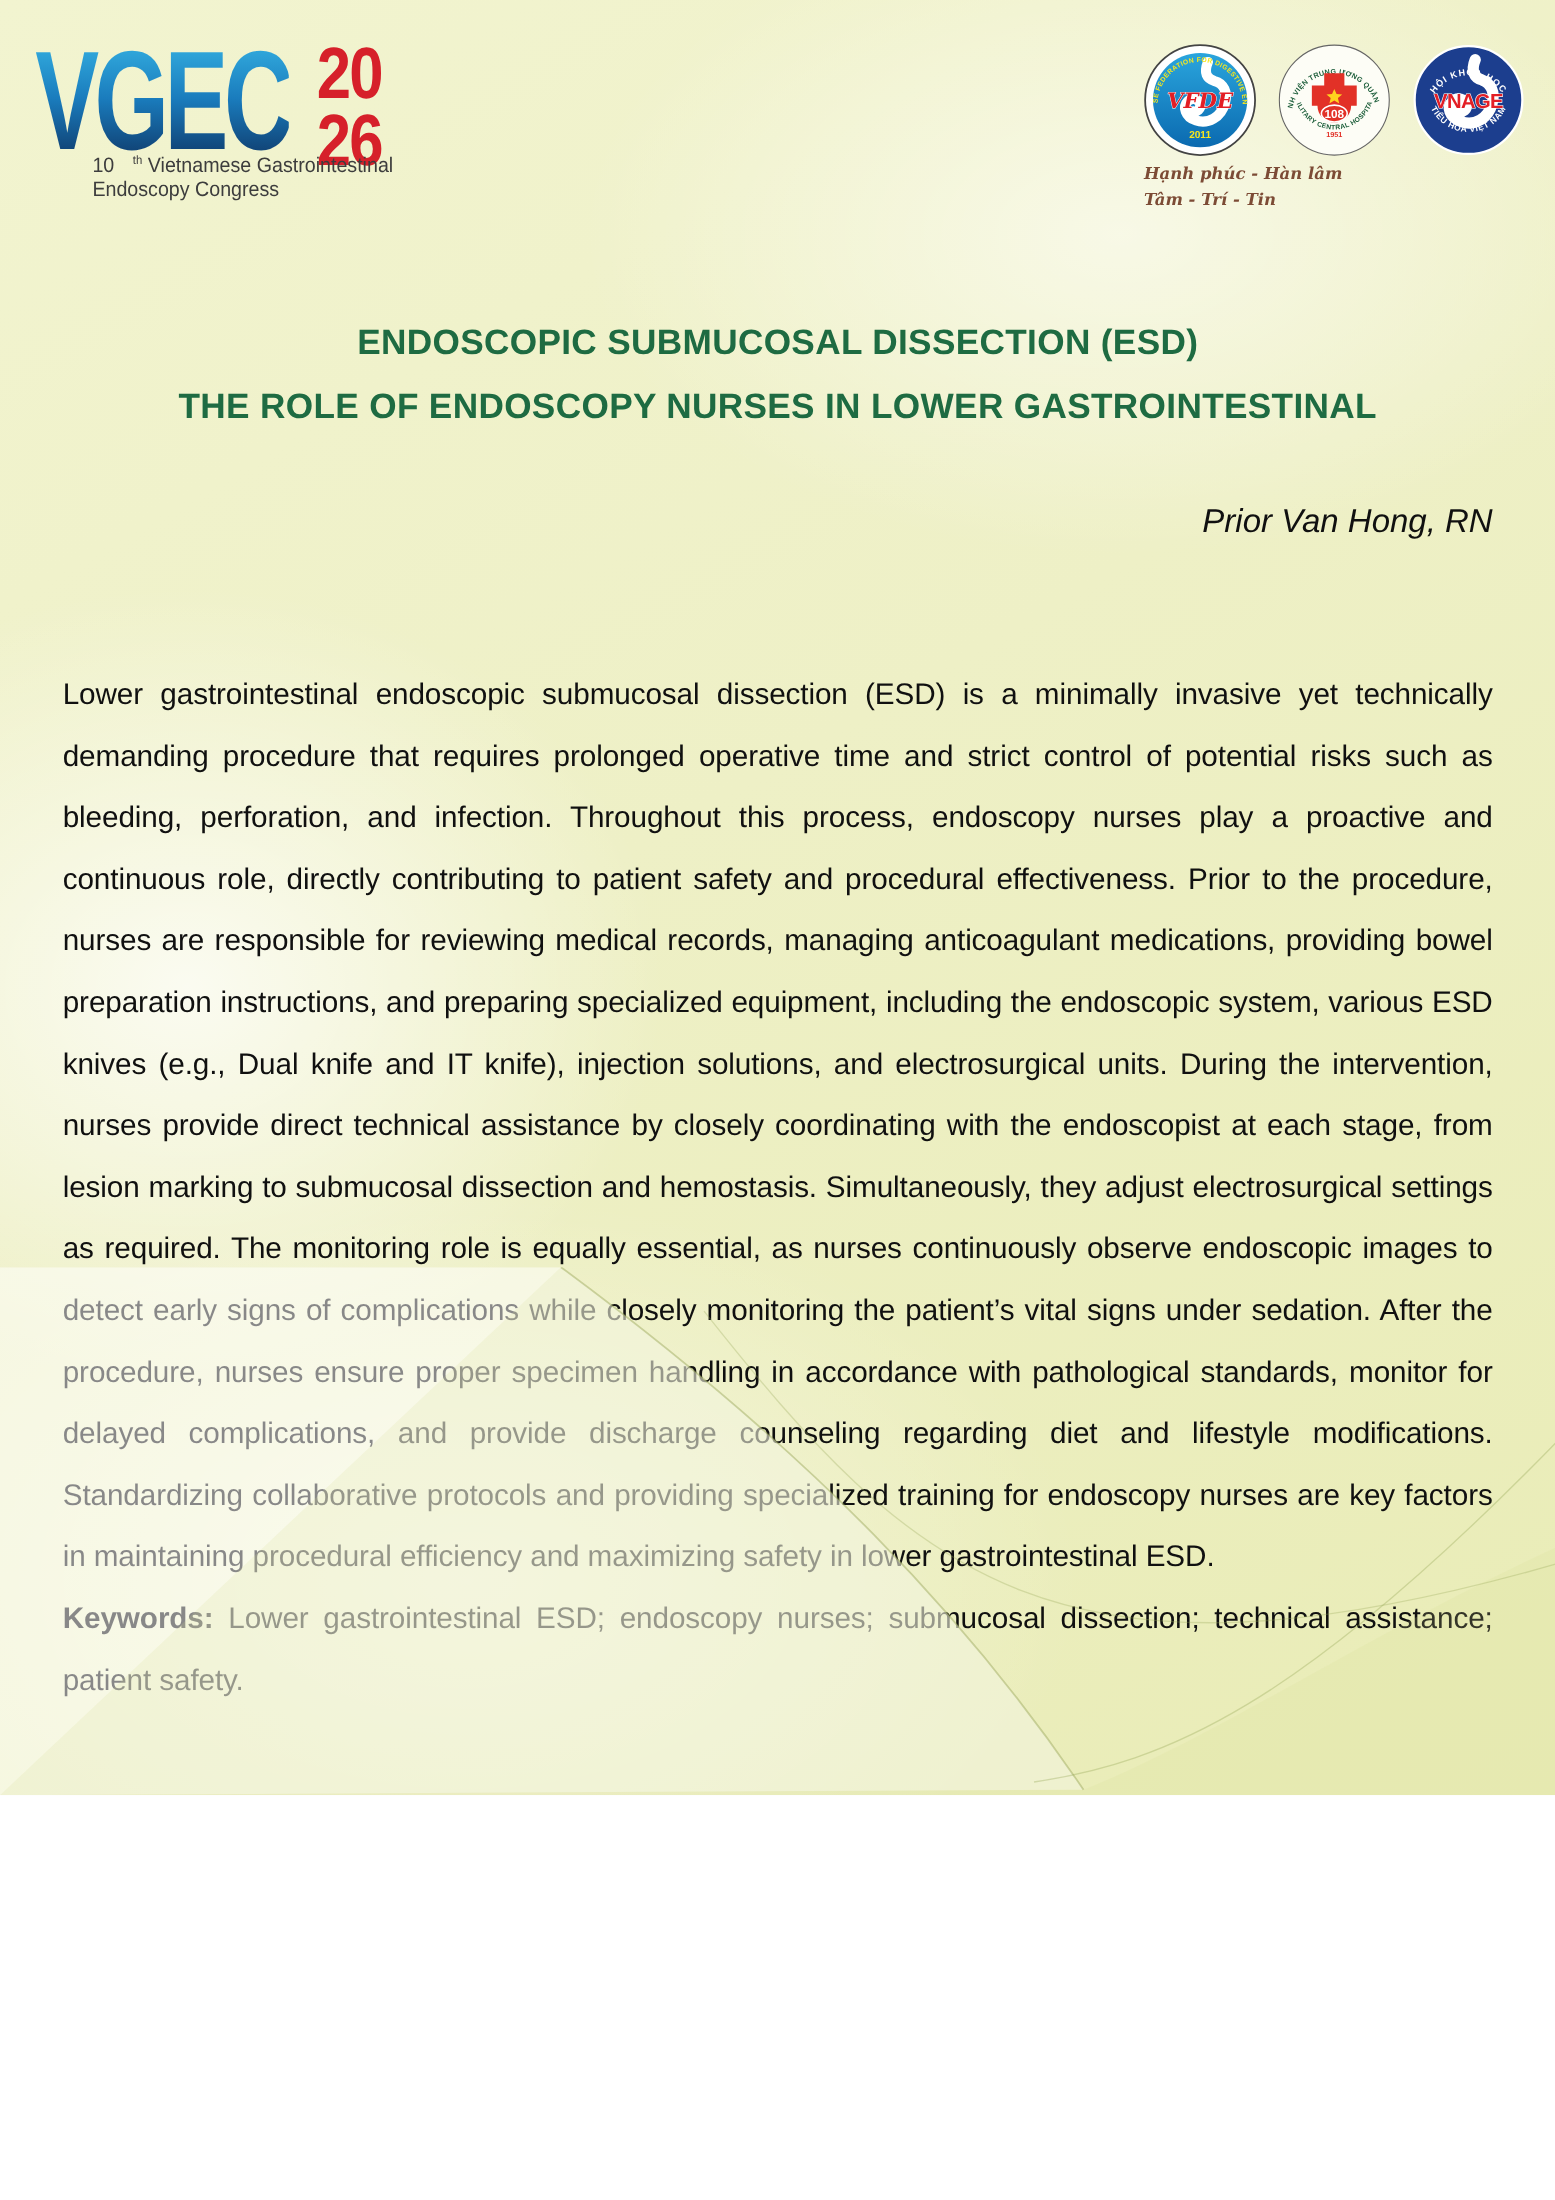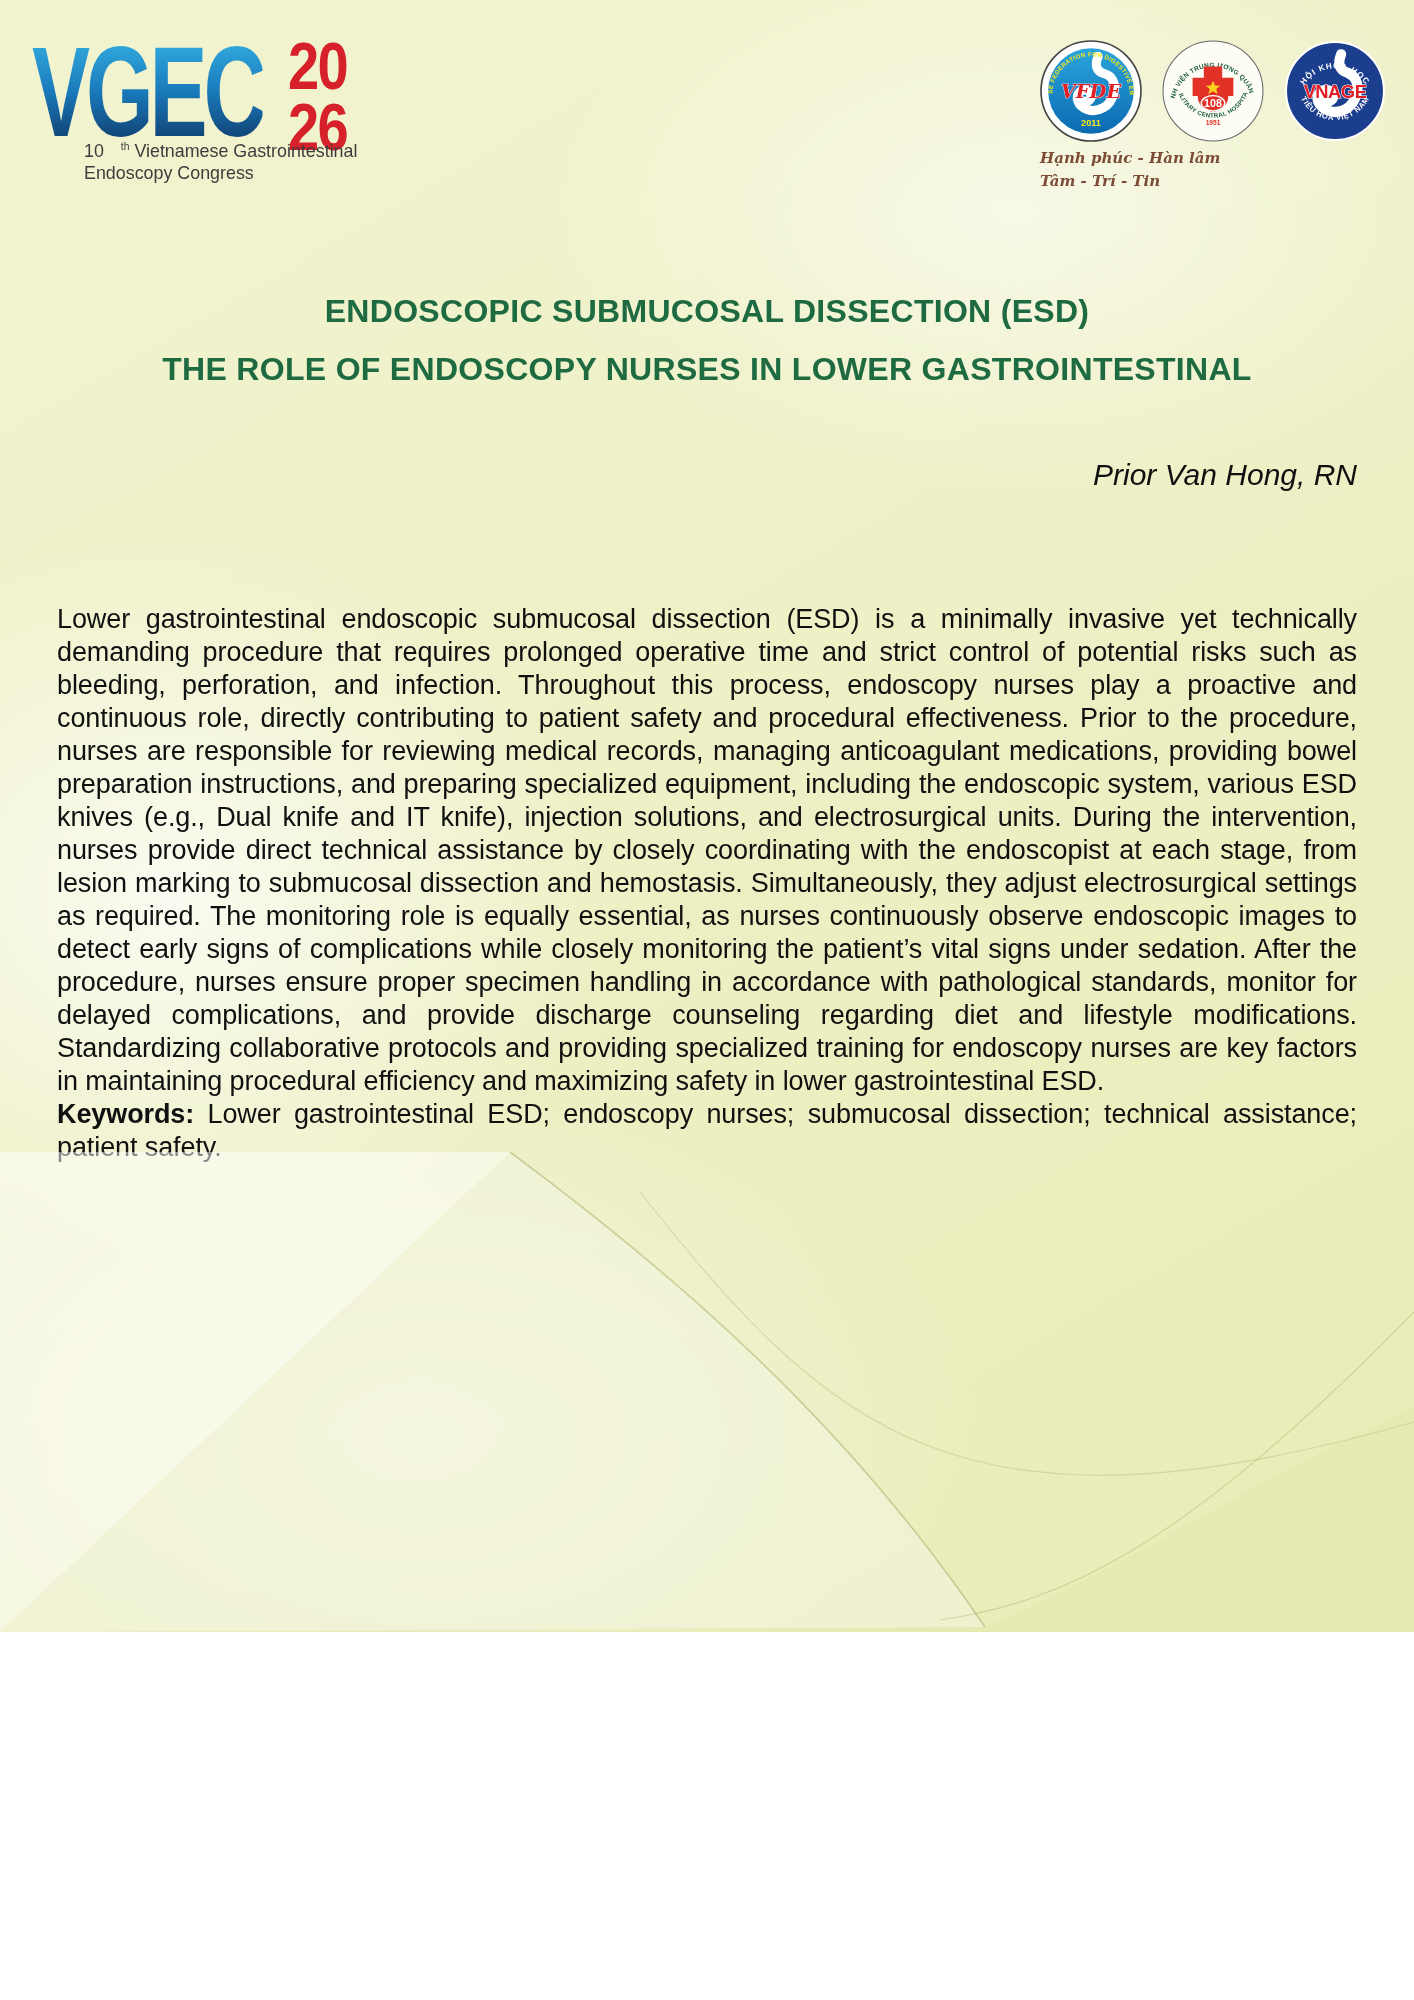--- a/index.html
+++ b/index.html
@@ -50,21 +50,21 @@
     font-size:32px;line-height:58px;letter-spacing:0.3px;
   }
   
   .author{
     position:absolute;top:450px;right:57px;
     text-align:right;font-style:italic;font-size:30px;line-height:50px;color:#101010;
   }
   
   .abstract{
     position:absolute;top:603px;left:57px;width:1300px;
-    font-size:27px;line-height:33px;color:#101010;
+    font-size:27px;line-height:56px;color:#101010;
     text-align:justify;letter-spacing:-0.1px;
   }
   .kw-label{font-weight:bold;}
   
   .waves{position:absolute;left:0;bottom:0;width:1414px;height:480px;pointer-events:none;}
 </style>
 </head>
 <body>
 
 <div class="page">

